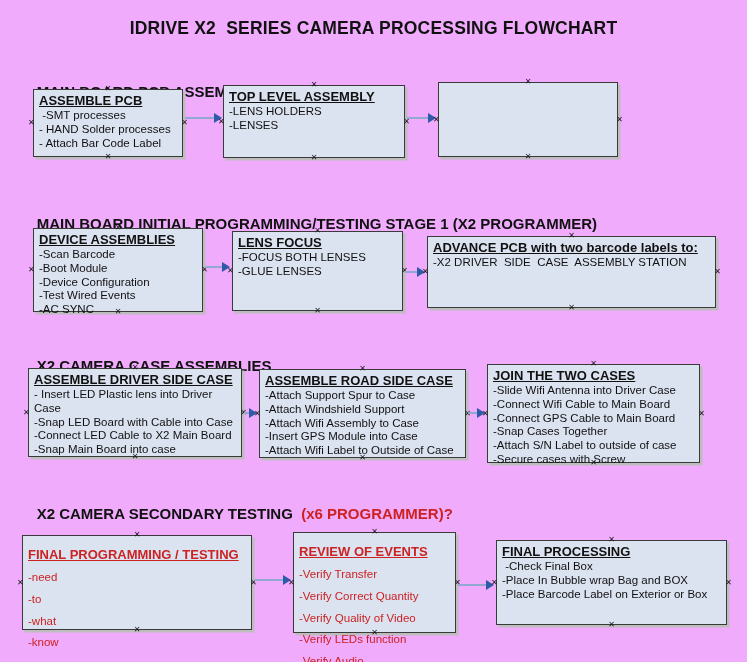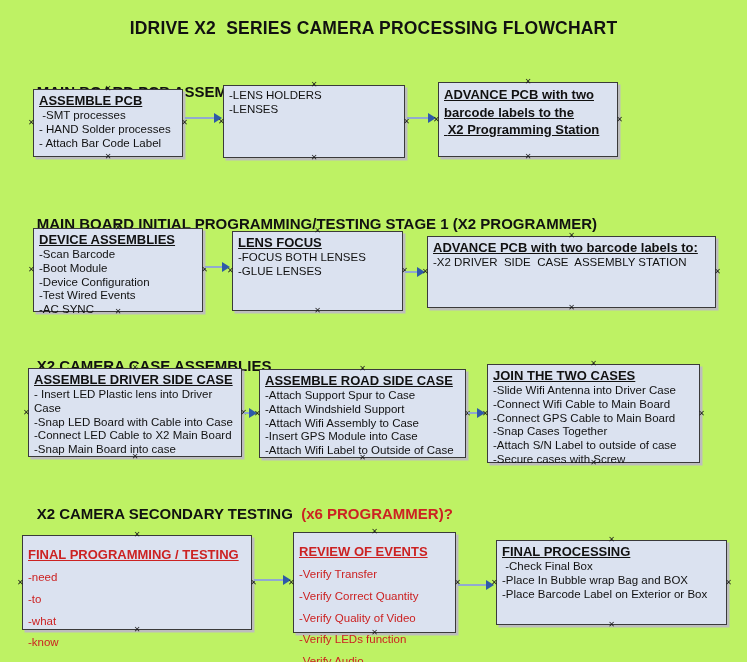--- a/index.html
+++ b/index.html
@@ -4,21 +4,21 @@
 <style>
   :root{
     --box-fill:#dbe2f0;
     --box-border:#3a3a3a;
     --accent-red:#cc2222;
     --arrow-line:#91a9d0;
     --arrow-head:#2e5aa8;
   }
   html,body{margin:0;padding:0;background:#ffffff;}
   #canvas{
-    position:relative;width:747px;height:662px;background:#bef264;
+    position:relative;width:747px;height:662px;background:#f0abfc;
     font-family:"Liberation Sans","DejaVu Sans",sans-serif;color:#111;
     overflow:hidden;
   }
   .page-title{
     position:absolute;top:18px;left:0;width:747px;text-align:center;
     font-size:17.5px;font-weight:bold;letter-spacing:.2px;white-space:pre-wrap;
   }
   .sec-h{
     position:absolute;font-size:15px;font-weight:bold;white-space:pre-wrap;
   }
@@ -74,37 +74,35 @@
       <span class="hnd hnd-l">✕</span>
       <span class="hnd hnd-r">✕</span>
     </div>
 
   <div class="arrow" style="left:185px;top:113px;width:37px;">
     <span class="arrow-line"></span>
       <span class="arrow-head"></span>
   </div>
 
   <div class="fc-box" style="left:223px;top:85px;width:182px;height:73px;">
+    <div class="fc-title">TOP LEVEL ASSEMBLY</div>
     <div class="fc-item">-LENS HOLDERS</div>
     <div class="fc-item">-LENSES</div>
   <span class="hnd hnd-t">✕</span>
       <span class="hnd hnd-b">✕</span>
       <span class="hnd hnd-l">✕</span>
       <span class="hnd hnd-r">✕</span>
     </div>
 
   <div class="arrow" style="left:407px;top:113px;width:29px;">
     <span class="arrow-line"></span>
       <span class="arrow-head"></span>
   </div>
 
   <div class="fc-box" style="left:438px;top:82px;width:180px;height:75px;">
-    <div class="fc-title" style="line-height:17.5px;">ADVANCE PCB with two
-barcode labels to the
- X2 Programming Station</div>
   <span class="hnd hnd-t">✕</span>
       <span class="hnd hnd-b">✕</span>
       <span class="hnd hnd-l">✕</span>
       <span class="hnd hnd-r">✕</span>
     </div>
 
   <div class="sec-h" style="left:20px;top:198px;">
     <span>MAIN BOARD INITIAL PROGRAMMING/TESTING STAGE 1 (X2 PROGRAMMER)</span><span class="accent"></span>
   </div>
 

